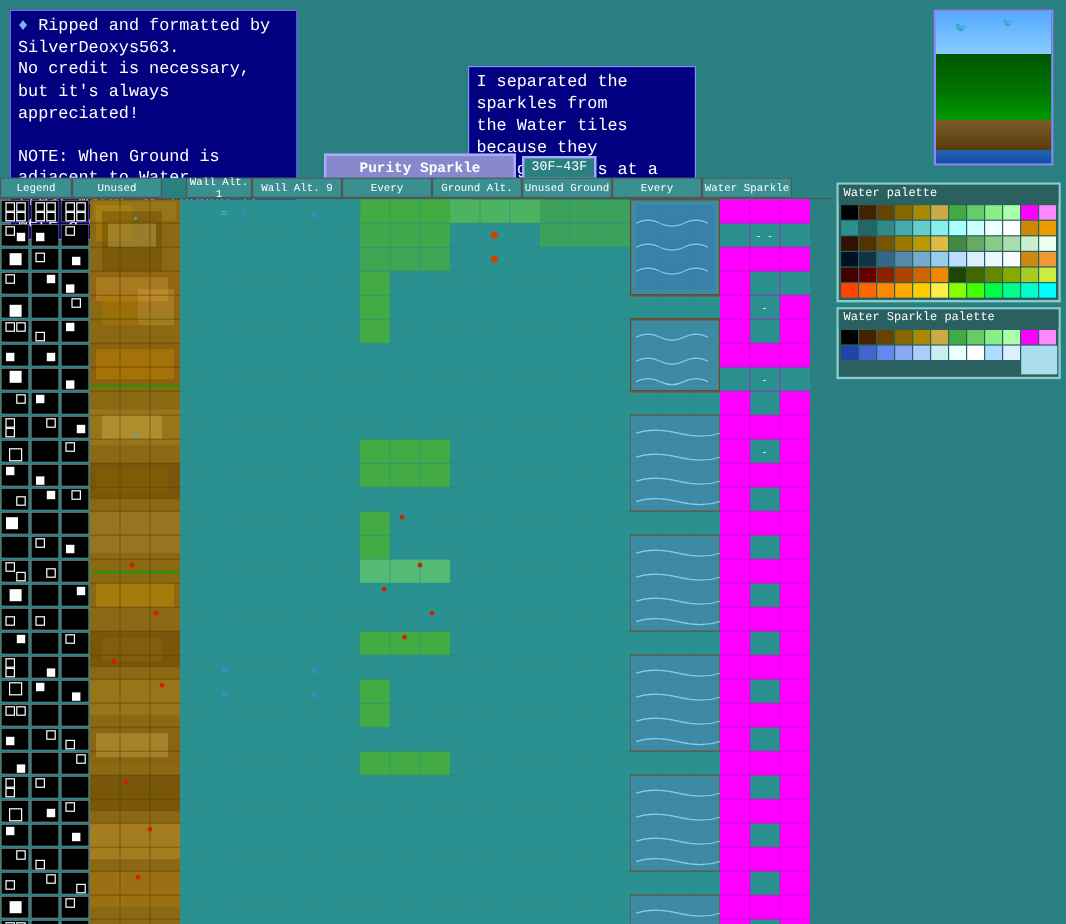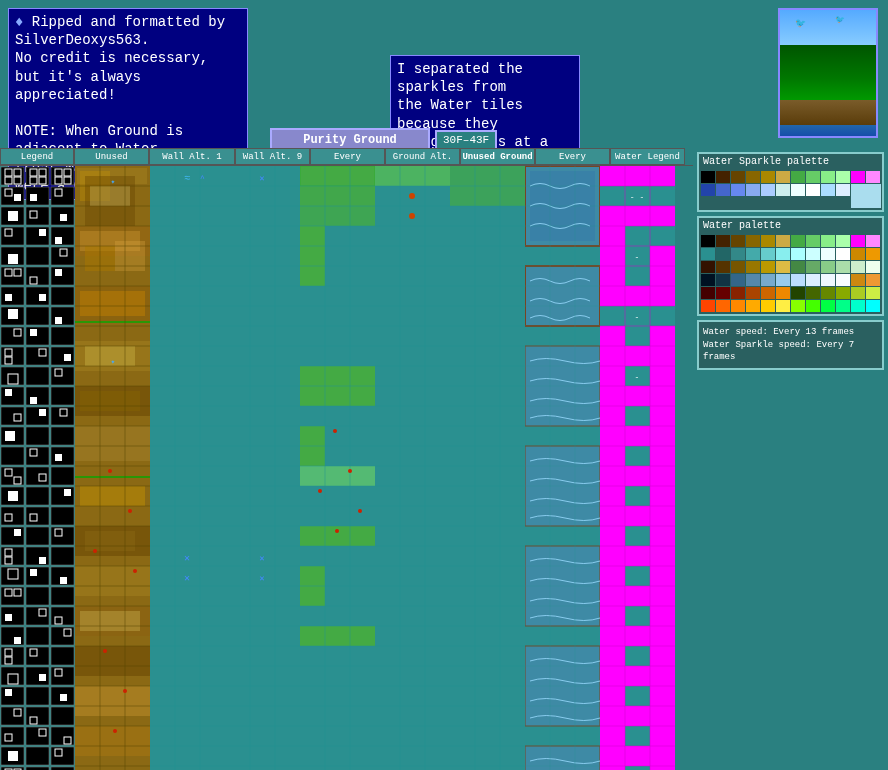--- a/index.html
+++ b/index.html
@@ -155,46 +155,46 @@
   treat Water as though it were a Ground tile.
 </div>
 
 <div class="info-box info-box-right">
   I separated the sparkles from<br>
   the Water tiles because they<br>
   change colors at a different rate<br>
   from the Water tiles.
 </div>
 
-<div class="title-bar">Purity Ground</div>
+<div class="title-bar">Purity Sparkle</div>
 
 <div class="frame-info">30F–43F</div>
 
 <div class="preview-box">
   <div class="preview-sky" style="height:35px; background: linear-gradient(to bottom, #55aaff, #88ccff); position:relative;">
     <span class="bird" style="top:8px; left:15px; color:#004400; font-size:9px;">🐦</span>
     <span class="bird" style="top:5px; left:55px; color:#004400; font-size:8px;">🐦</span>
   </div>
   <div style="height:55px; background: linear-gradient(to bottom, #005500 0%, #007700 60%, #009900 100%);"></div>
   <div style="height:25px; background: linear-gradient(to bottom, #7a5c2a 0%, #5a3c0a 100%);"></div>
   <div style="height:15px; background: linear-gradient(to bottom, #2266aa 0%, #1144aa 100%);"></div>
 </div>
 
 <div style="position:absolute; top:148px; left:0; right:195px; bottom:0; overflow:hidden;">
 
   <div class="headers-row">
-    <div class="header-cell" style="width:74px;text-align:right;">Legend</div>
+    <div class="header-cell" style="width:60px;text-align:right;">Legend</div>
     <div class="header-cell" style="width:75px;">Unused</div>
-    <div class="header-cell" style="width:86px;">Wall Alt. 1</div>
+    <div class="header-cell" style="width:55px;margin-left:20px;">Wall Alt. 1</div>
     <div class="header-cell" style="width:75px;">Wall Alt. 9</div>
     <div class="header-cell" style="width:75px;">Every</div>
     <div class="header-cell" style="width:75px;">Ground Alt.</div>
-    <div class="header-cell" style="width:75px;font-weight:bold;">Unused Ground</div>
+    <div class="header-cell" style="width:75px;">Unused Ground</div>
     <div class="header-cell" style="width:75px;">Every</div>
-    <div class="header-cell" style="width:75px;">Water Legend</div>
+    <div class="header-cell" style="width:75px;">Water Sparkle</div>
   </div>
 
   <div style="display:flex; height:calc(100% - 18px);">
 
     <div style="width:75px; flex-shrink:0; display:flex; flex-direction:column;">
       <svg width="75" height="620" style="flex-shrink:0;">
 
         <defs>
           <pattern id="legendPat" x="0" y="0" width="75" height="620" patternUnits="userSpaceOnUse">
           </pattern>
@@ -958,52 +958,20 @@
         <line x1="0" y1="600" x2="75" y2="600" stroke="#cc00cc" stroke-width="0.5"></line>
         <line x1="25" y1="0" x2="25" y2="620" stroke="#cc00cc" stroke-width="0.5"></line>
         <line x1="50" y1="0" x2="50" y2="620" stroke="#cc00cc" stroke-width="0.5"></line>
       </svg>
     </div>
   </div>
 </div>
 
 <div class="right-panel">
 
-  <div class="palette-box" style="margin-top:4px;">
-    <div class="palette-title">Water Sparkle palette</div>
-    <div style="display:grid; grid-template-columns: repeat(12,14px); gap:1px; padding:2px;">
-
-      <div style="width:14px;height:12px;background:#000000;"></div>
-      <div style="width:14px;height:12px;background:#442200;"></div>
-      <div style="width:14px;height:12px;background:#664400;"></div>
-      <div style="width:14px;height:12px;background:#886600;"></div>
-      <div style="width:14px;height:12px;background:#aa8800;"></div>
-      <div style="width:14px;height:12px;background:#ccaa44;"></div>
-      <div style="width:14px;height:12px;background:#44aa44;"></div>
-      <div style="width:14px;height:12px;background:#66cc66;"></div>
-      <div style="width:14px;height:12px;background:#88ee88;"></div>
-      <div style="width:14px;height:12px;background:#aaffaa;"></div>
-      <div style="width:14px;height:12px;background:#ff00ff;"></div>
-      <div style="width:14px;height:12px;background:#ff88ff;"></div>
-
-      <div style="width:14px;height:12px;background:#2244aa;"></div>
-      <div style="width:14px;height:12px;background:#4466cc;"></div>
-      <div style="width:14px;height:12px;background:#6688ee;"></div>
-      <div style="width:14px;height:12px;background:#88aaf0;"></div>
-      <div style="width:14px;height:12px;background:#aaccff;"></div>
-      <div style="width:14px;height:12px;background:#cceeee;"></div>
-      <div style="width:14px;height:12px;background:#eeffff;"></div>
-      <div style="width:14px;height:12px;background:#ffffff;"></div>
-      <div style="width:14px;height:12px;background:#aaddff;"></div>
-      <div style="width:14px;height:12px;background:#ddeeff;"></div>
-
-      <div style="width:30px;height:24px;background:#aaddee;grid-column:span 2;"></div>
-    </div>
-  </div>
-
   <div class="palette-box">
     <div class="palette-title">Water palette</div>
     <div style="display:grid; grid-template-columns: repeat(12,14px); gap:1px; padding:2px;">
 
       <div style="width:14px;height:12px;background:#000000;"></div>
       <div style="width:14px;height:12px;background:#442200;"></div>
       <div style="width:14px;height:12px;background:#664400;"></div>
       <div style="width:14px;height:12px;background:#886600;"></div>
       <div style="width:14px;height:12px;background:#aa8800;"></div>
       <div style="width:14px;height:12px;background:#ccaa44;"></div>
@@ -1074,18 +1042,46 @@
       <div style="width:14px;height:12px;background:#ffee44;"></div>
       <div style="width:14px;height:12px;background:#88ff00;"></div>
       <div style="width:14px;height:12px;background:#44ff00;"></div>
       <div style="width:14px;height:12px;background:#00ff44;"></div>
       <div style="width:14px;height:12px;background:#00ff88;"></div>
       <div style="width:14px;height:12px;background:#00ffcc;"></div>
       <div style="width:14px;height:12px;background:#00ffff;"></div>
     </div>
   </div>
 
-  <div class="speed-info">
-    <span>Water speed: Every 13 frames</span><br>
-    <span>Water Sparkle speed: Every 7 frames</span>
+  <div class="palette-box" style="margin-top:4px;">
+    <div class="palette-title">Water Sparkle palette</div>
+    <div style="display:grid; grid-template-columns: repeat(12,14px); gap:1px; padding:2px;">
+
+      <div style="width:14px;height:12px;background:#000000;"></div>
+      <div style="width:14px;height:12px;background:#442200;"></div>
+      <div style="width:14px;height:12px;background:#664400;"></div>
+      <div style="width:14px;height:12px;background:#886600;"></div>
+      <div style="width:14px;height:12px;background:#aa8800;"></div>
+      <div style="width:14px;height:12px;background:#ccaa44;"></div>
+      <div style="width:14px;height:12px;background:#44aa44;"></div>
+      <div style="width:14px;height:12px;background:#66cc66;"></div>
+      <div style="width:14px;height:12px;background:#88ee88;"></div>
+      <div style="width:14px;height:12px;background:#aaffaa;"></div>
+      <div style="width:14px;height:12px;background:#ff00ff;"></div>
+      <div style="width:14px;height:12px;background:#ff88ff;"></div>
+
+      <div style="width:14px;height:12px;background:#2244aa;"></div>
+      <div style="width:14px;height:12px;background:#4466cc;"></div>
+      <div style="width:14px;height:12px;background:#6688ee;"></div>
+      <div style="width:14px;height:12px;background:#88aaf0;"></div>
+      <div style="width:14px;height:12px;background:#aaccff;"></div>
+      <div style="width:14px;height:12px;background:#cceeee;"></div>
+      <div style="width:14px;height:12px;background:#eeffff;"></div>
+      <div style="width:14px;height:12px;background:#ffffff;"></div>
+      <div style="width:14px;height:12px;background:#aaddff;"></div>
+      <div style="width:14px;height:12px;background:#ddeeff;"></div>
+
+      <div style="width:30px;height:24px;background:#aaddee;grid-column:span 2;"></div>
+    </div>
   </div>
 
+
 </div>
 
 </body></html>

